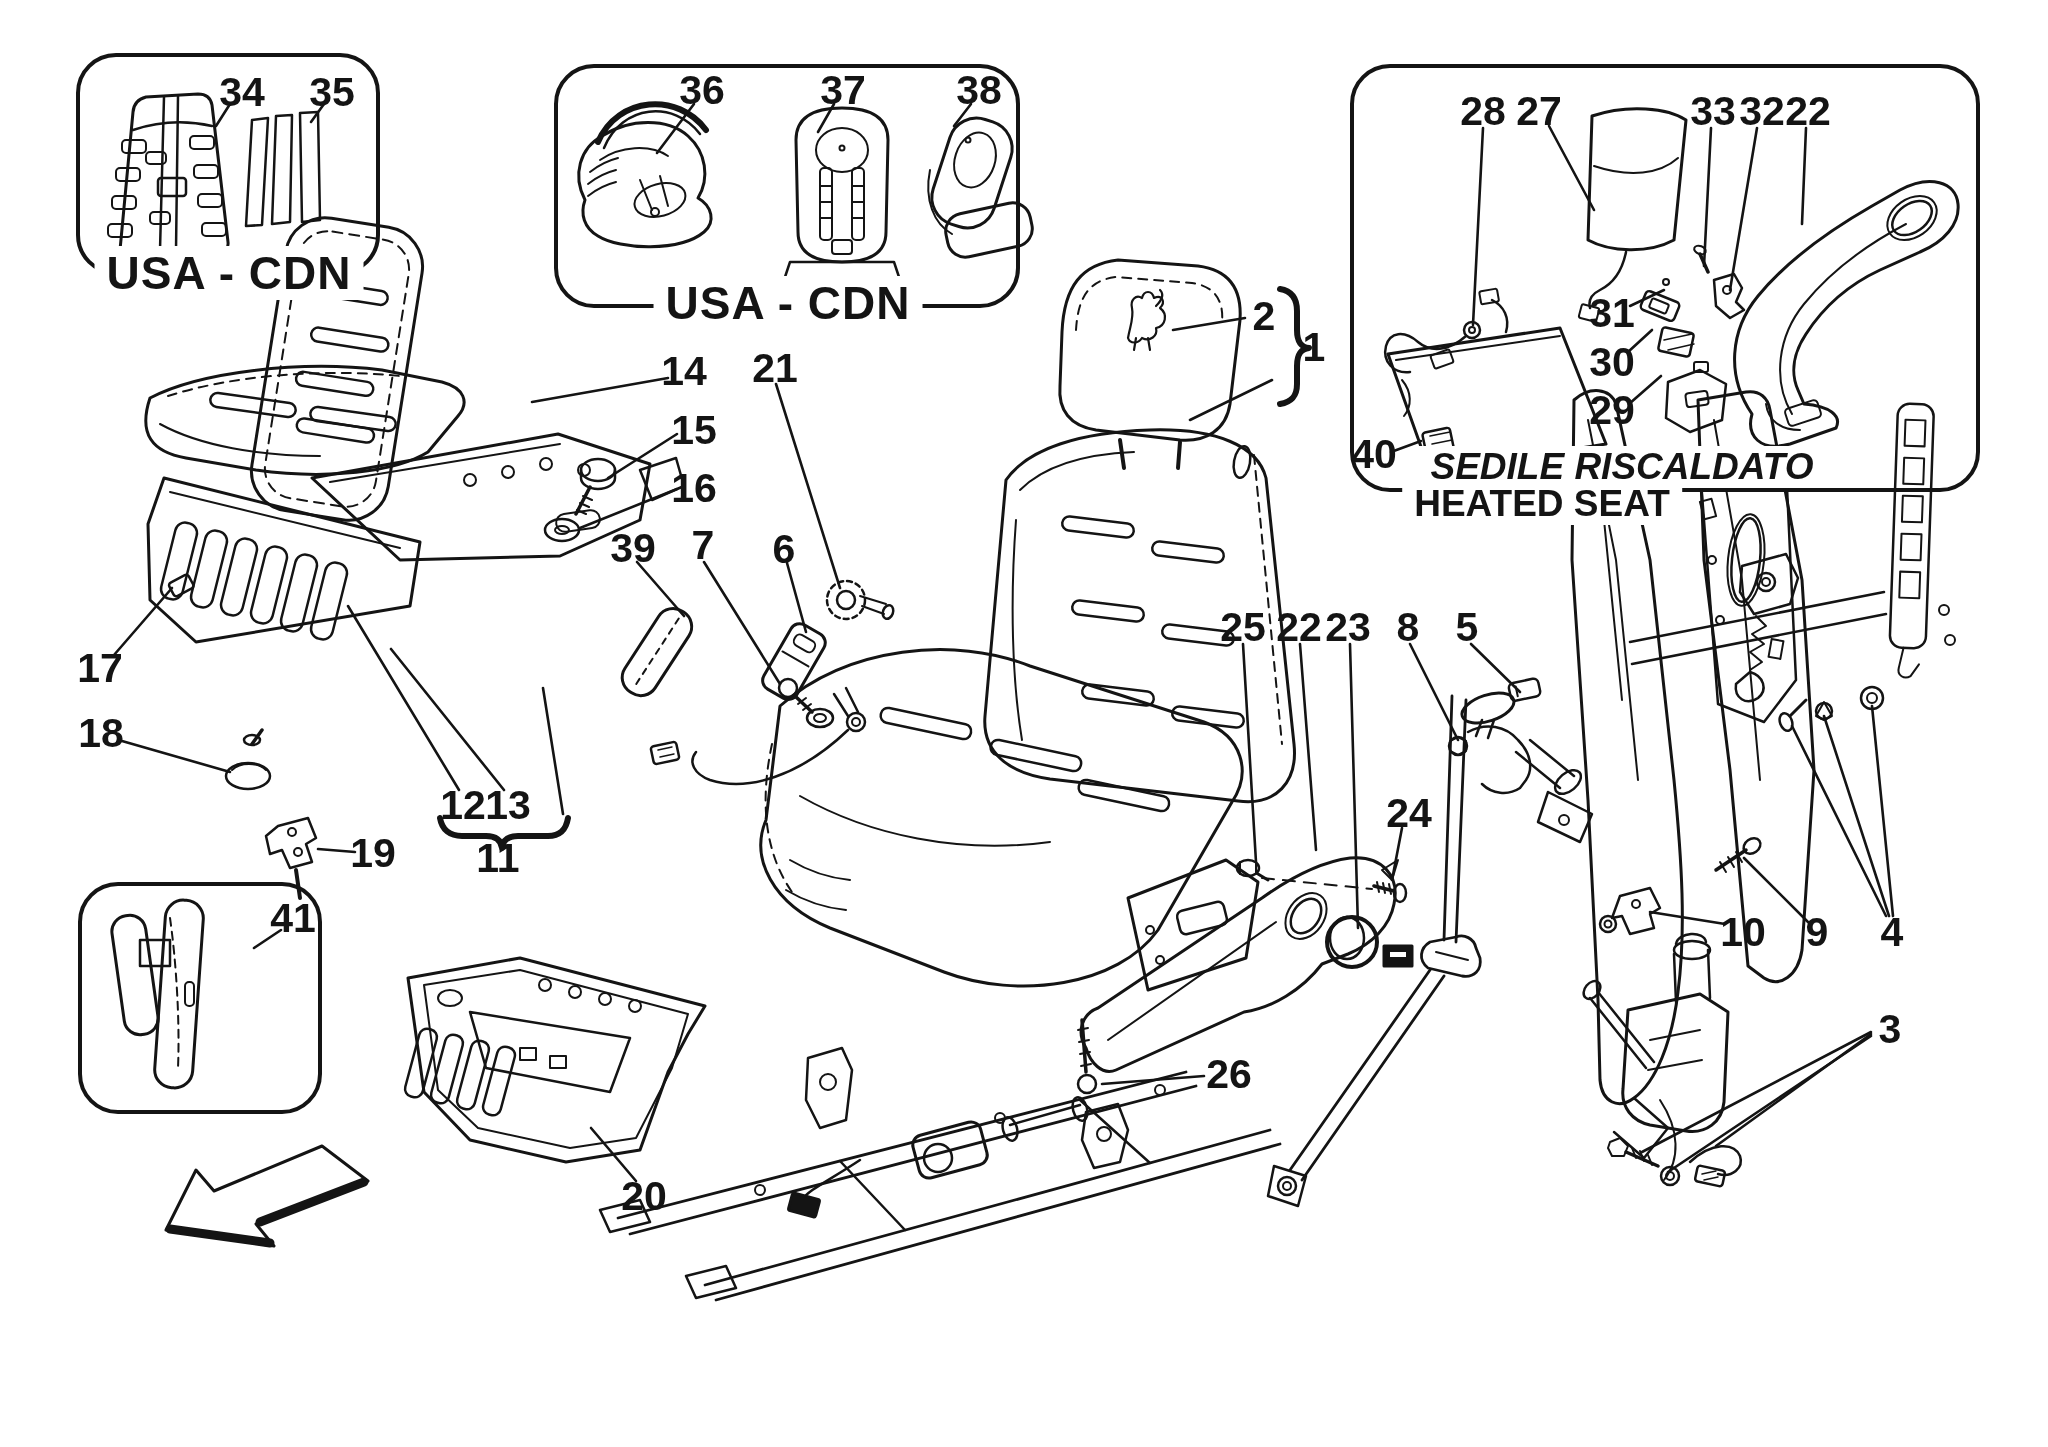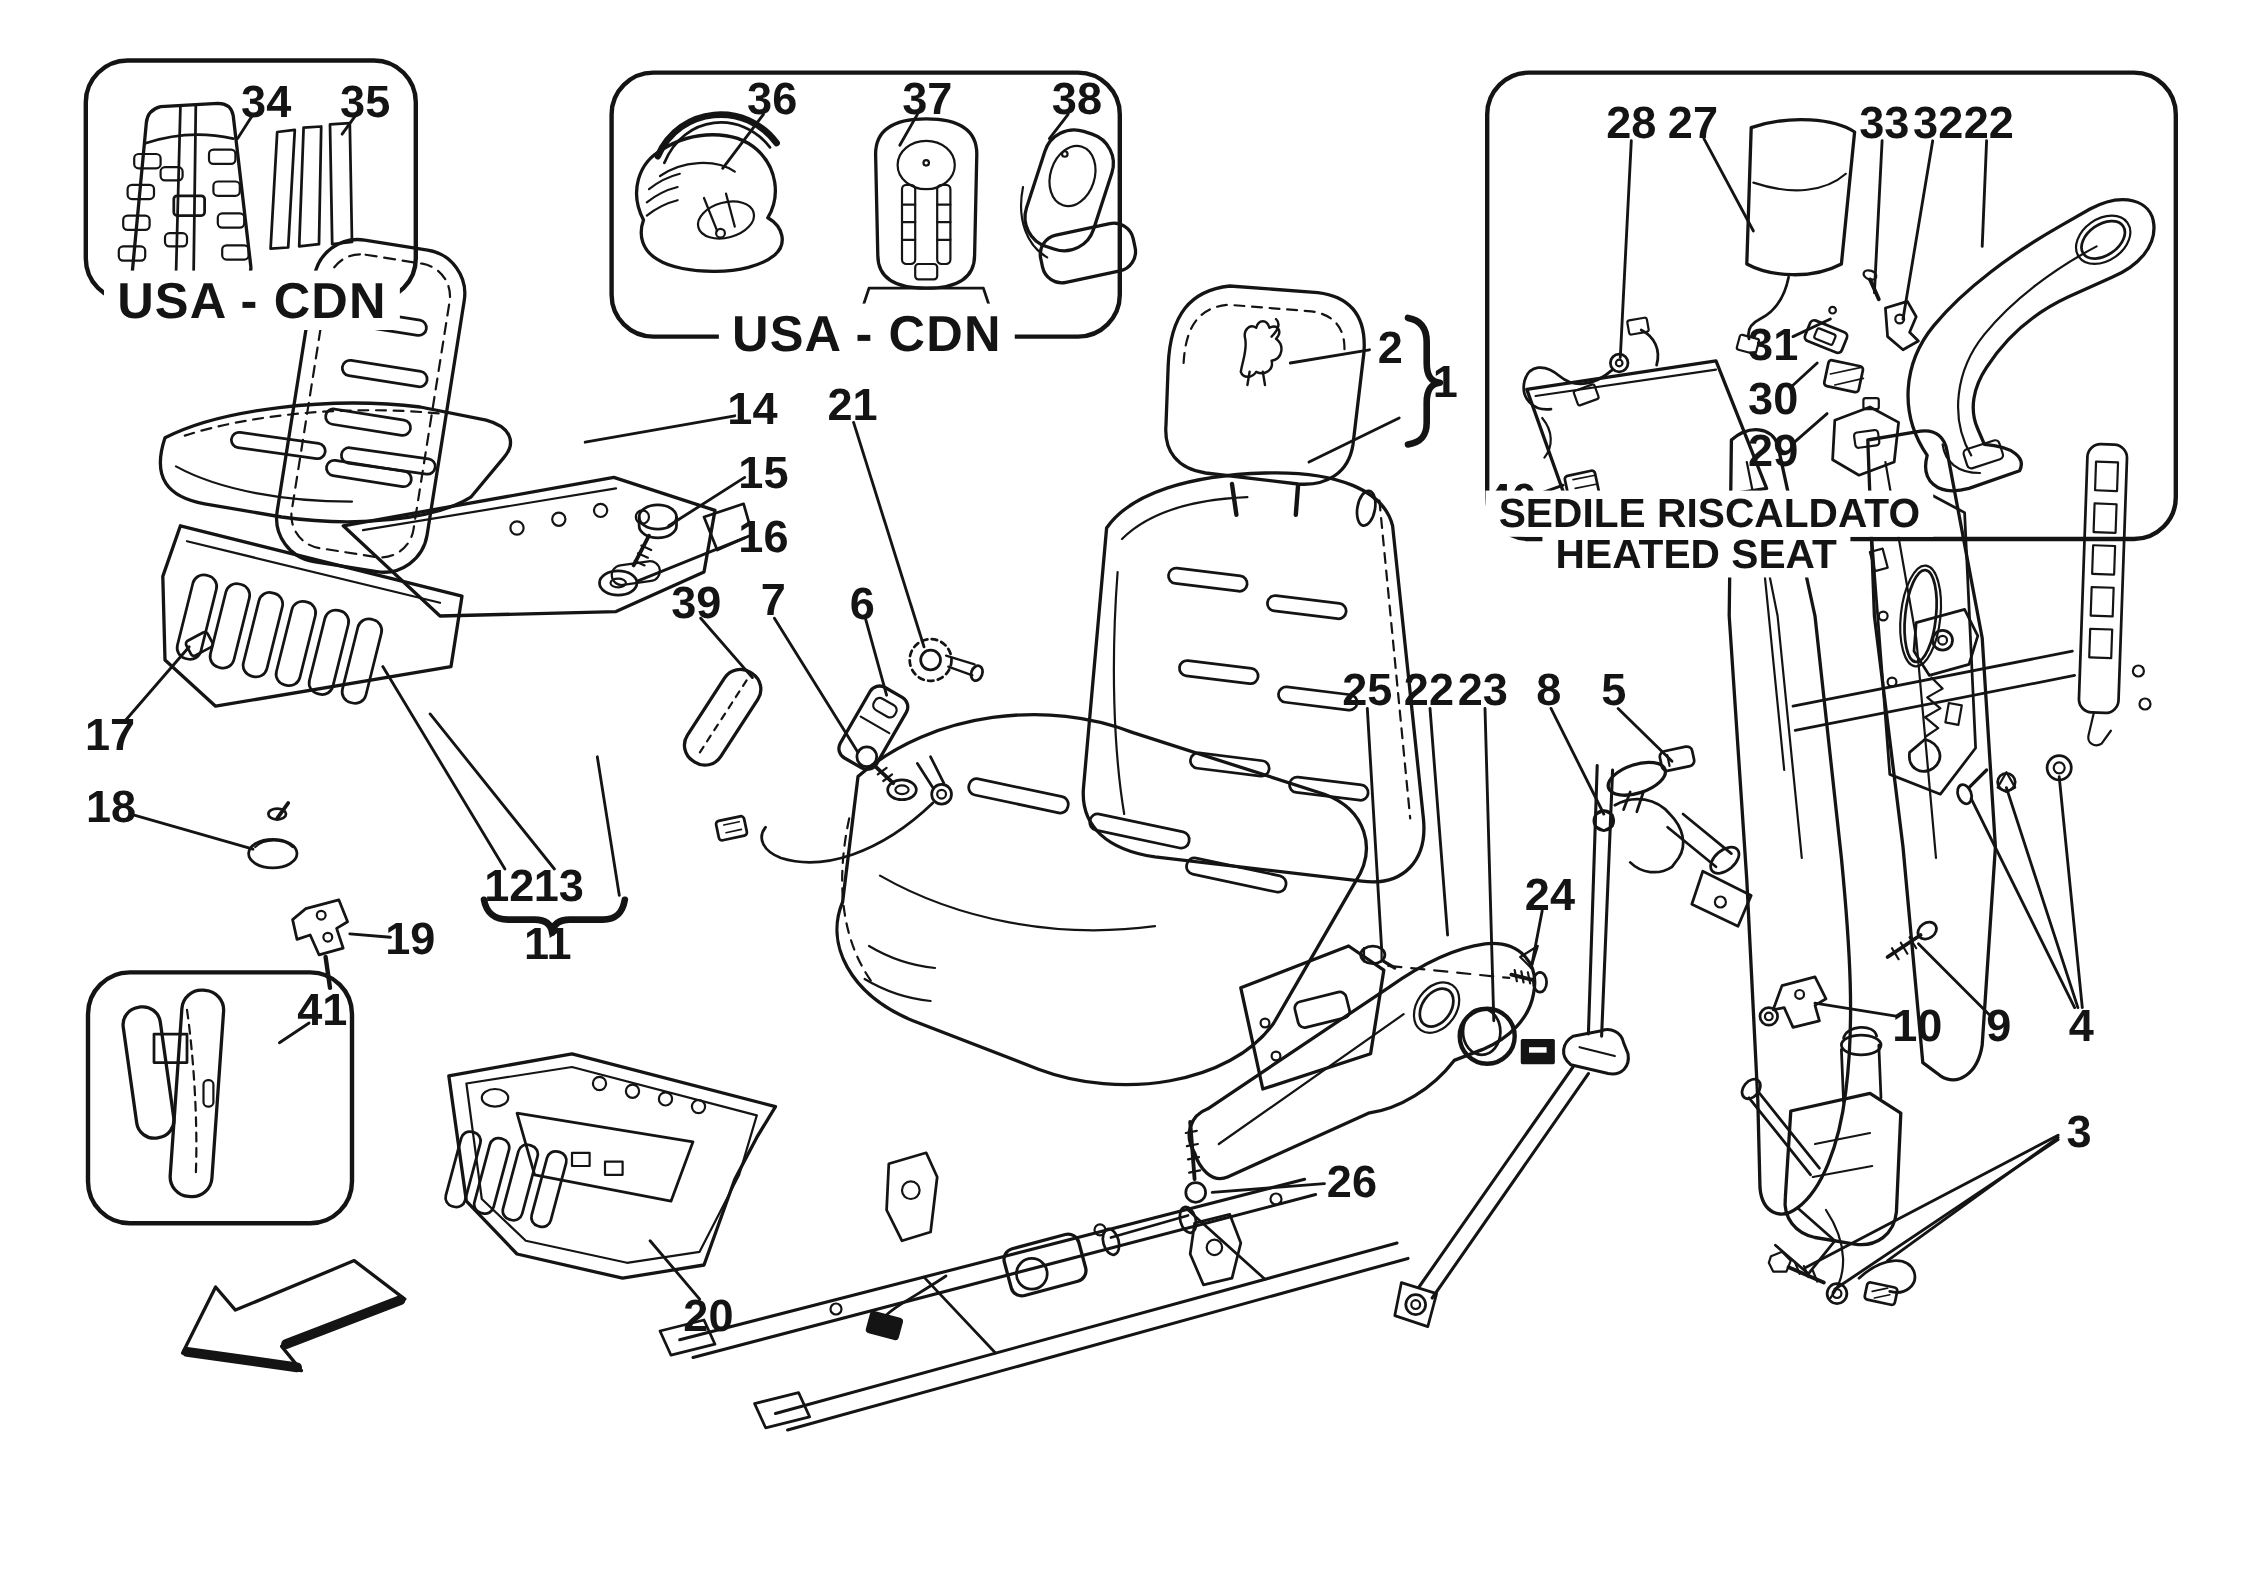--- a/index.html
+++ b/index.html
@@ -527,16 +527,16 @@
         <text x="1892" y="946" class="callout">4</text>
         <line x1="1871" y1="1032" x2="1642" y2="1152" stroke="#141414" stroke-width="2.6" stroke-linecap="round"></line>
         <line x1="1871" y1="1036" x2="1668" y2="1172" stroke="#141414" stroke-width="2.6" stroke-linecap="round"></line>
         <line x1="1871" y1="1034" x2="1716" y2="1146" stroke="#141414" stroke-width="2.6" stroke-linecap="round"></line>
         <text x="1890" y="1043" class="callout">3</text>
       </g>
 </svg>
 
 <div class="box-label big" style="left:229px;top:273px;">USA - CDN</div>
 <div class="box-label big" style="left:788px;top:303px;">USA - CDN</div>
-<div class="box-label cap1" style="left:1554px;top:467px;">SEDILE RISCALDATO</div>
+<div class="box-label cap1" style="left:1622px;top:467px;font-style:italic;">SEDILE RISCALDATO</div>
 <div class="box-label cap2" style="left:1542px;top:504px;">HEATED SEAT</div>
 
 </div>
 
 </body></html>

